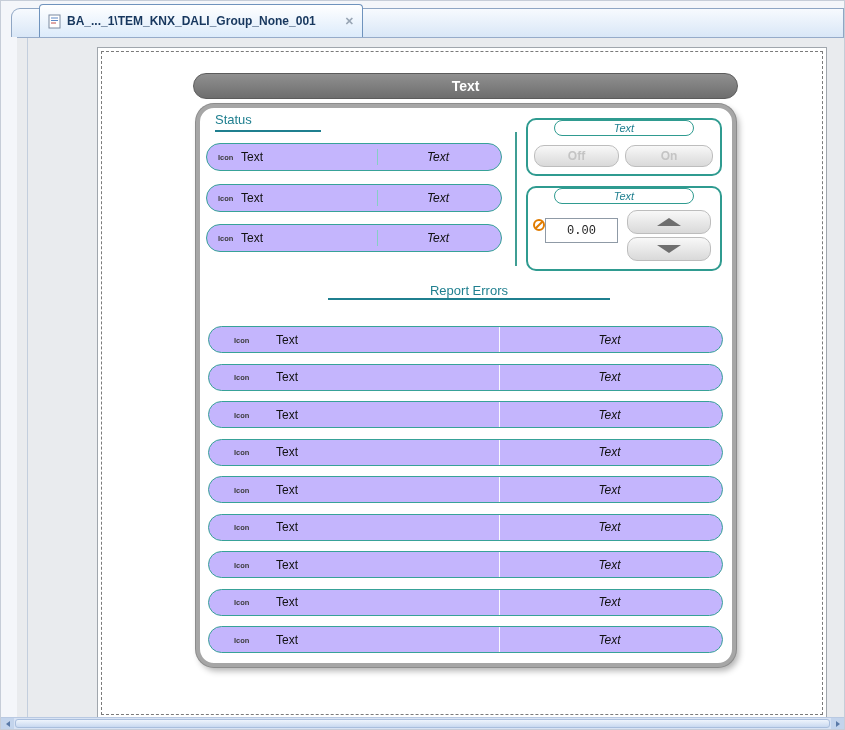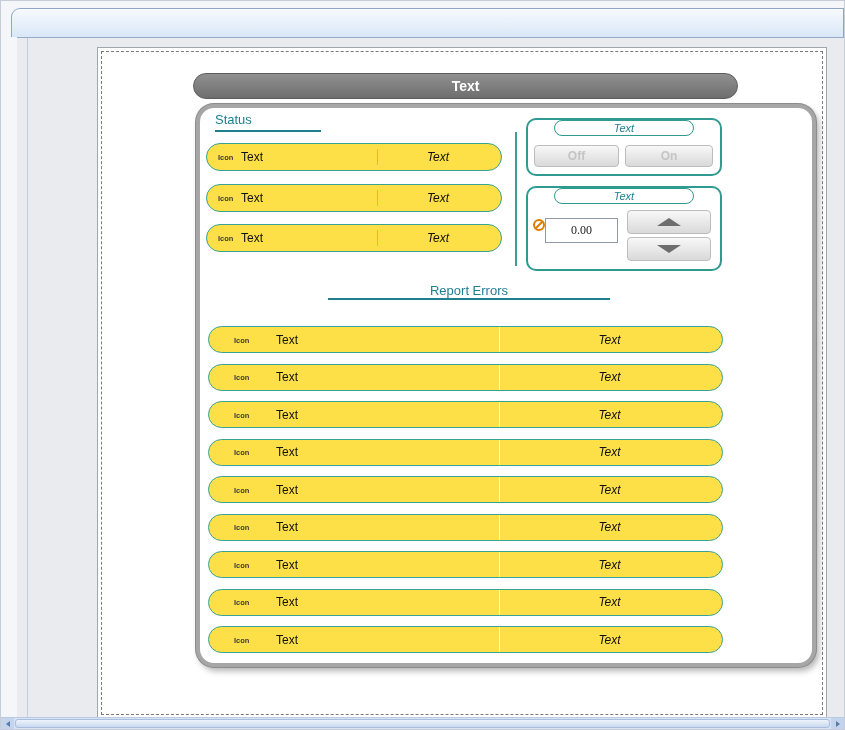--- a/index.html
+++ b/index.html
@@ -24,31 +24,31 @@
   .well-left{position:absolute;left:10px;top:0;bottom:0;width:1px;background:#c3cedd;}
   .page{position:absolute;left:80px;top:9px;width:730px;height:672px;background:#ffffff;border:1px solid #a0a6ad;}
   .sel-bounds{position:absolute;left:3px;top:3px;right:3px;bottom:3px;border:1px dashed #7a7a7a;pointer-events:none;}
 
   
   .header-pill{position:absolute;left:95px;top:25px;width:545px;height:26px;border-radius:13px;
     background:linear-gradient(180deg,#909090,#6e6e6e);border:1px solid #5c5c5c;
     color:#ffffff;font-size:14px;font-weight:bold;text-align:center;line-height:24px;}
 
   
-  .frame{position:absolute;left:98px;top:56px;width:620px;height:563px;background:#ffffff;
+  .frame{position:absolute;left:98px;top:56px;width:540px;height:563px;background:#ffffff;
     border:4px solid #a6a6a6;border-radius:18px;
     box-shadow:0 0 0 1px #8c8c8c,3px 4px 6px rgba(0,0,0,.30);}
 
   .status-heading{position:absolute;left:15px;top:4px;width:106px;padding-bottom:3px;
     border-bottom:2px solid #1f7f8f;color:#1f7f8f;font-size:13px;}
   .report-heading{position:absolute;left:128px;top:175px;width:282px;padding-bottom:0;text-align:center;
     border-bottom:2px solid #1f7f8f;color:#1f7f8f;font-size:13px;}
 
   
-  .pill-row{position:absolute;background:#fde047;border:1.5px solid #38a298;border-radius:14px;}
+  .pill-row{position:absolute;background:#c4b5fd;border:1.5px solid #38a298;border-radius:14px;}
   .status-row{left:6px;width:296px;height:28px;}
   .report-row{left:8px;width:515px;height:27px;}
   .abs-c{position:absolute;top:50%;transform:translateY(-50%);}
   .icon-label{font-size:7.5px;font-weight:bold;color:#3a3a3a;}
   .row-label{font-size:12px;color:#111111;}
   .row-value{font-style:italic;font-size:12px;color:#111111;text-align:center;}
   .status-row .icon-label{left:11px;}
   .status-row .row-label{left:34px;}
   .status-row .divider{position:absolute;left:170px;top:5px;bottom:5px;width:1px;background:#86cfc6;}
   .status-row .row-value{left:170px;right:2px;}
@@ -60,52 +60,64 @@
   .sect-divider{position:absolute;left:315px;top:24px;width:2px;height:134px;background:#3f9e94;}
 
   
   .group{position:absolute;width:196px;border:2px solid #2f9b90;border-radius:10px;background:#ffffff;}
   .switch-group{left:326px;top:10px;height:58px;}
   .value-group{left:326px;top:78px;height:85px;}
   .group-label{position:absolute;left:50%;transform:translateX(-50%);top:0;width:140px;height:16px;
     background:#ffffff;border:1px solid #2f9b90;border-radius:9px;
     font-style:italic;font-size:11px;color:#1f7f8f;text-align:center;line-height:14px;}
   .btn{position:absolute;background:linear-gradient(180deg,#f8f8f8,#d9d9d9);
-    border:1px solid #bdbdbd;border-radius:4px;cursor:pointer;
+    border:1px solid #bdbdbd;border-radius:10px;cursor:pointer;
     font-size:12px;font-weight:bold;color:#c4c4c4;text-align:center;}
   .off-btn{left:6px;top:25px;width:85px;height:22px;line-height:20px;}
   .on-btn{left:97px;top:25px;width:88px;height:22px;line-height:20px;}
   .spin{display:flex;align-items:center;justify-content:center;}
   .spin-up{left:99px;top:22px;width:84px;height:24px;}
   .spin-down{left:99px;top:49px;width:84px;height:24px;}
   .tri{display:inline-block;width:0;height:0;}
   .tri-up{border-left:12px solid transparent;border-right:12px solid transparent;border-bottom:8px solid #6e6e6e;}
   .tri-down{border-left:12px solid transparent;border-right:12px solid transparent;border-top:8px solid #6e6e6e;}
   .value-input{position:absolute;left:17px;top:30px;width:73px;height:25px;border:1px solid #8f9aa6;
-    background:#ffffff;font-family:Liberation Serif, serif;font-size:12px;color:#222;text-align:center;padding:0;}
+    background:#ffffff;font-family:Liberation Mono, monospace;font-size:12px;color:#222;text-align:center;padding:0;}
   .noentry{position:absolute;left:5px;top:31px;width:12px;height:12px;border:2px solid #e07c00;border-radius:50%;}
   .noentry-slash{position:absolute;left:3px;top:-1px;width:2px;height:10px;background:#e07c00;transform:rotate(45deg);}
 
   
   .hscroll{position:absolute;left:0;right:0;bottom:0;height:12px;background:#d8e3f4;border-top:1px solid #b9c9e2;}
   .harrow{position:absolute;top:0;bottom:0;width:13px;background:#c3d4ec;display:flex;align-items:center;justify-content:center;cursor:pointer;}
   .harrow.left{left:0;}
   .harrow.right{right:0;}
   .tri-left{border-top:3px solid transparent;border-bottom:3px solid transparent;border-right:4px solid #5a7aa8;}
   .tri-right{border-top:3px solid transparent;border-bottom:3px solid transparent;border-left:4px solid #5a7aa8;}
   .hthumb{position:absolute;left:14px;right:14px;top:1px;bottom:1px;background:linear-gradient(180deg,#eef4fc,#c9d9f0);
     border:1px solid #a9bedd;border-radius:3px;cursor:grab;}
 </style>
 </head>
 <body>
 
 <div class="screen">
 
   <div class="tabwell"></div>
 
+  <div class="tab">
+    <span class="doc-icon">
+      <svg width="13" height="15" viewBox="0 0 13 15">
+        <rect x="1" y="1" width="11" height="13" fill="#ffffff" stroke="#7b8aa0"></rect>
+        <line x1="3" y1="4" x2="10" y2="4" stroke="#5b87c5"></line>
+        <line x1="3" y1="6.5" x2="10" y2="6.5" stroke="#5b87c5"></line>
+        <line x1="3" y1="9" x2="8" y2="9" stroke="#c0504d"></line>
+      </svg>
+    </span>
+    <span class="tab-title">BA_..._1\TEM_KNX_DALI_Group_None_001</span>
+    <span class="tab-close">✕</span>
+  </div>
 
   <div class="canvas">
     <div class="well-left"></div>
 
     <div class="page">
       <div class="sel-bounds"></div>
 
       <div class="header-pill">
         <span>Text</span>
       </div>

